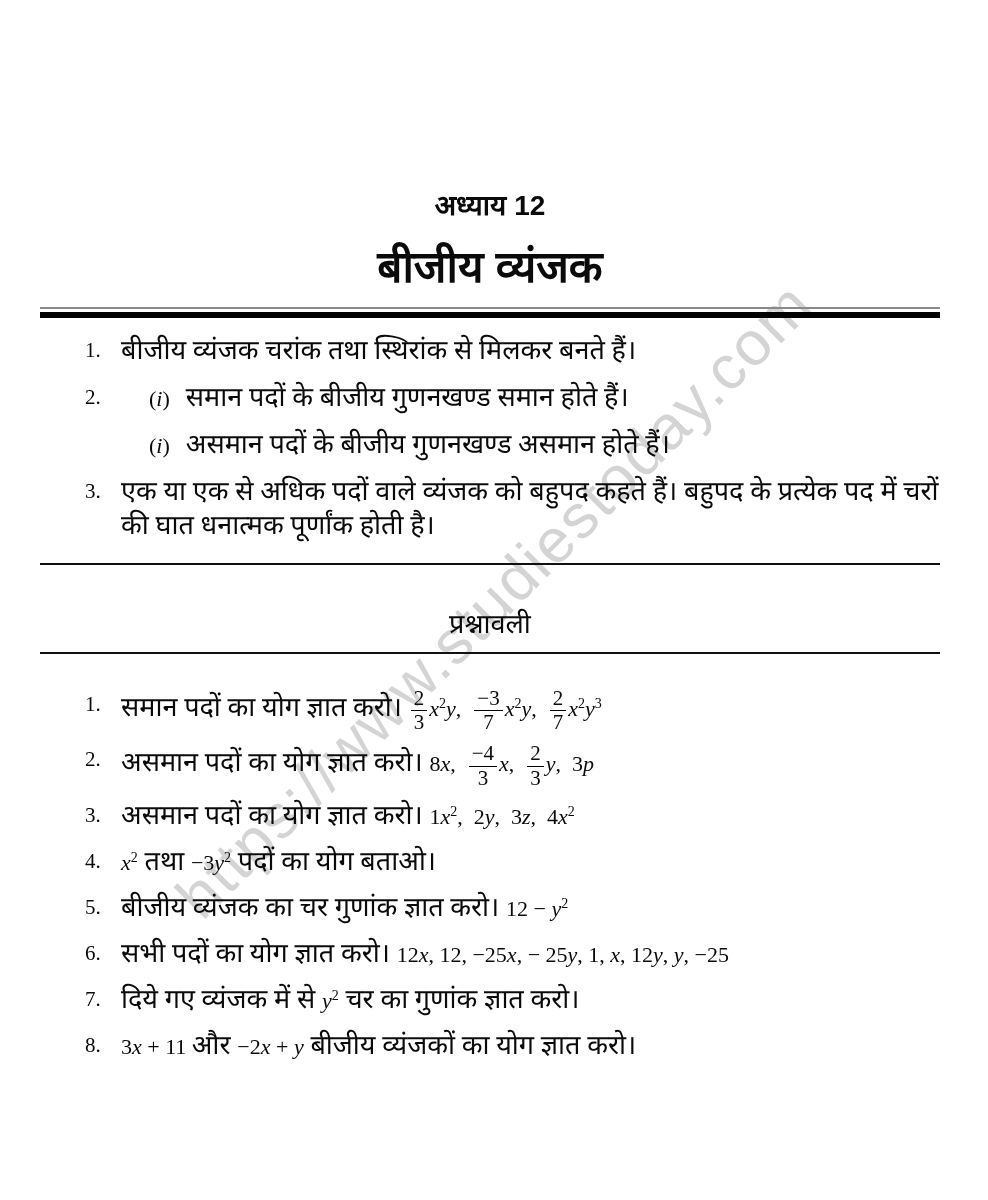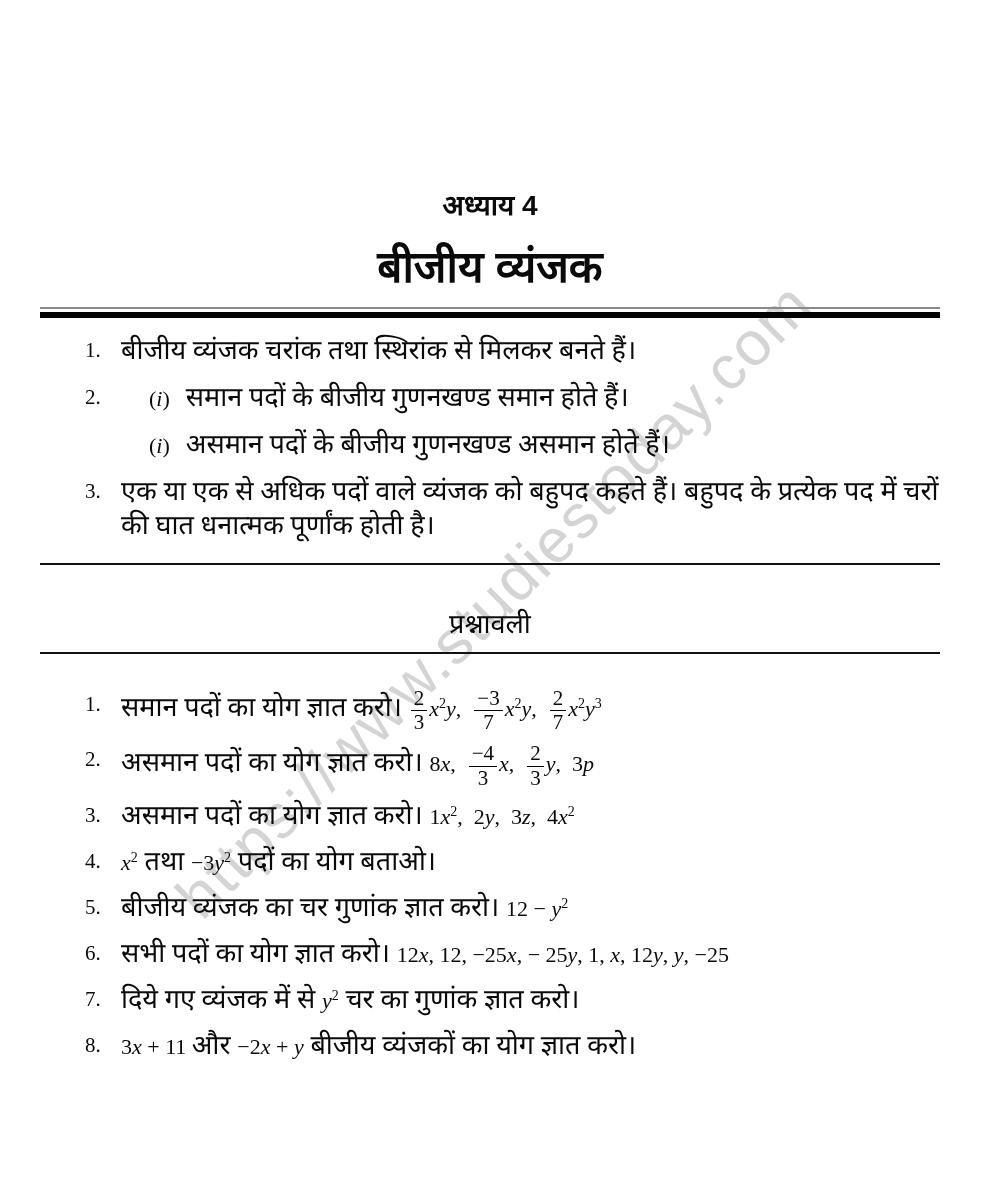--- a/index.html
+++ b/index.html
@@ -122,21 +122,21 @@
   .frac .fd { display: block; padding: 1px 3px 0 3px; }
   .gap { display: inline-block; }
 </style>
 </head>
 <body>
 
 <div class="watermark">https://www.studiestoday.com</div>
 
 <div class="page">
 
-  <div class="chapter-label">अध्याय  4</div>
+  <div class="chapter-label">अध्याय  12</div>
   <div class="page-title">बीजीय  व्यंजक</div>
 
   <div class="title-rule">
     <div class="tr-thin"></div>
     <div class="tr-thick"></div>
   </div>
 
 
   <div class="note-rows">
     <div class="row">

